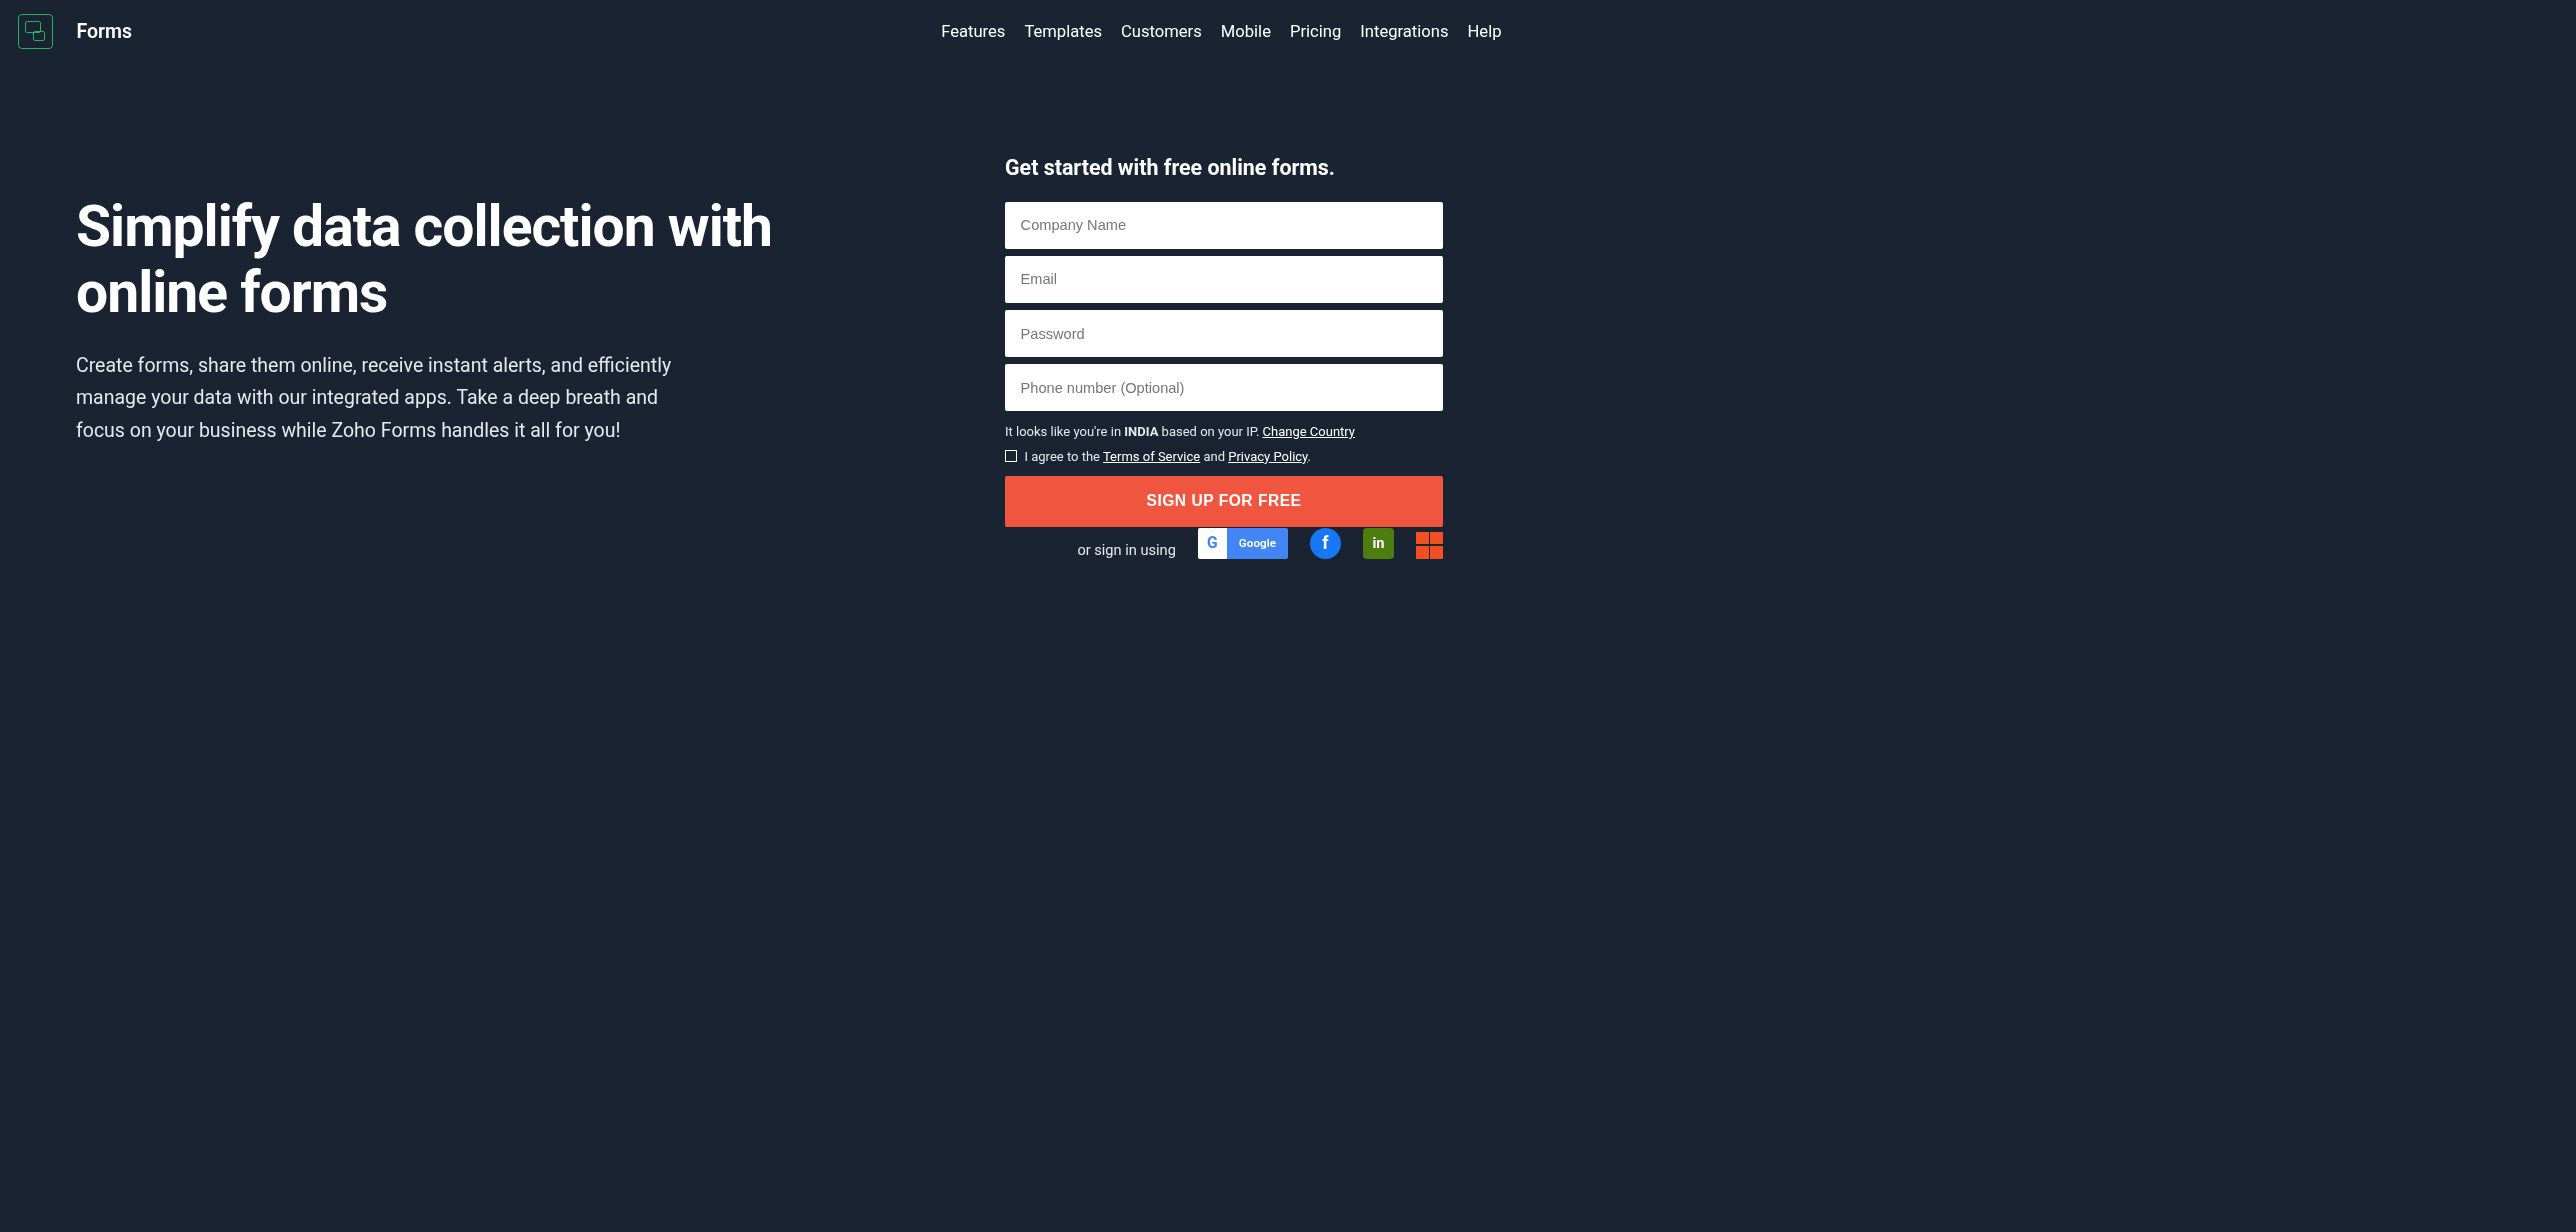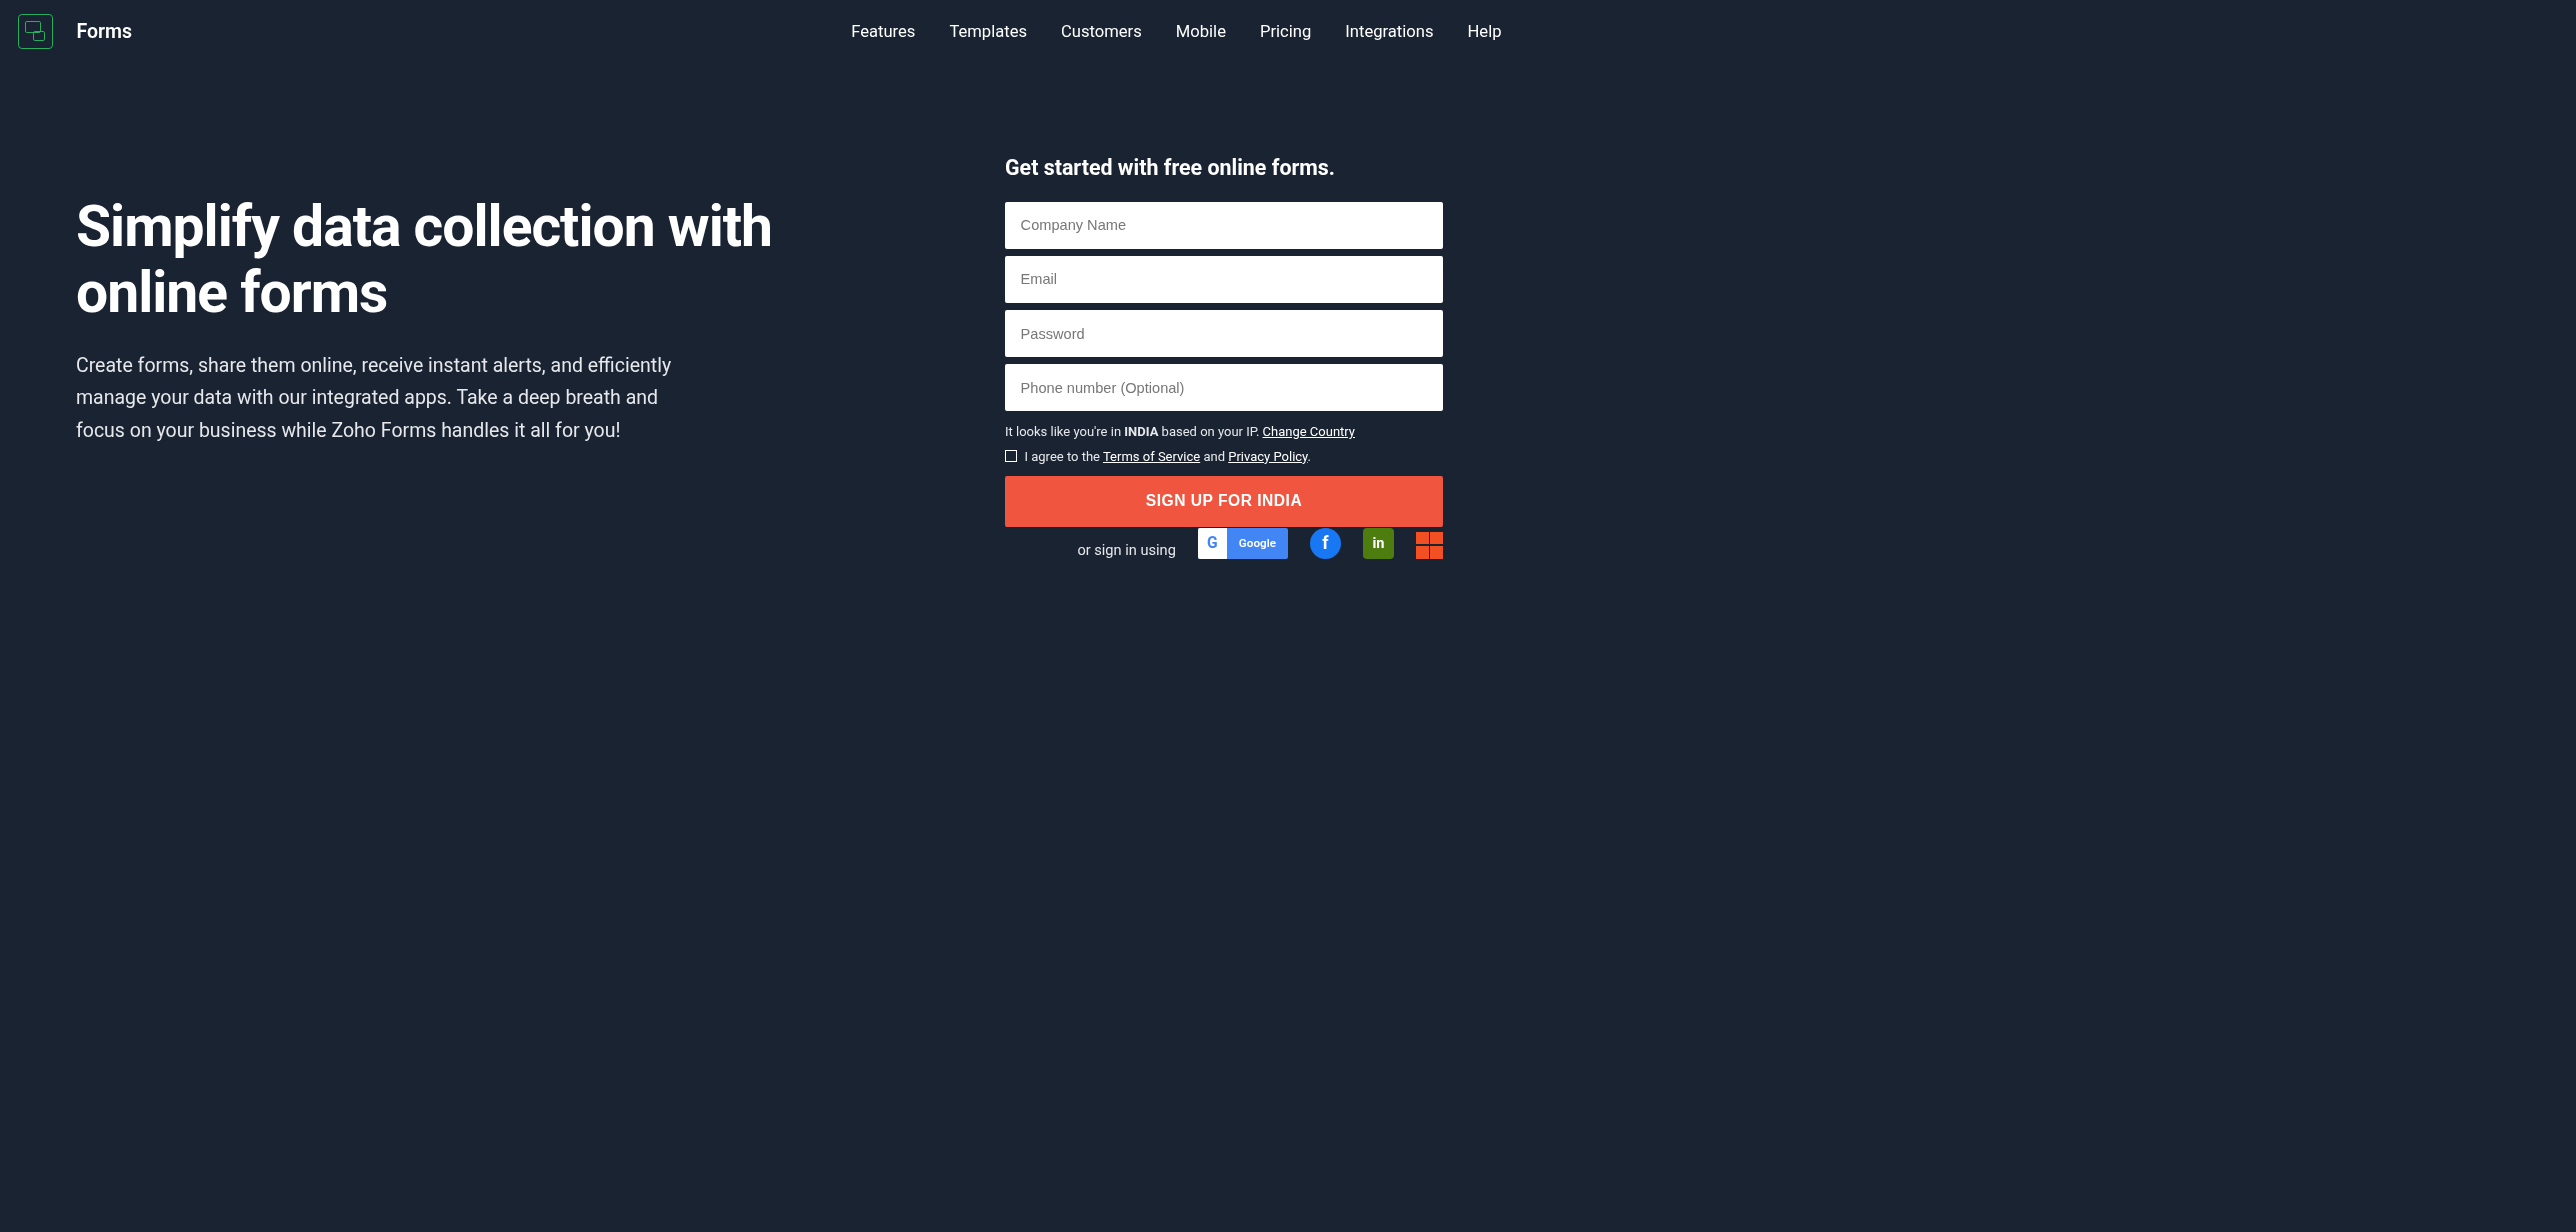--- a/index.html
+++ b/index.html
@@ -54,21 +54,21 @@
     height: 7.8px;
     border: 1.9px solid #27ae60;
     border-radius: 1.9px;
   }
   .logo-text {
     font-size: 19.5px;
     font-weight: 600;
   }
   .nav {
     display: flex;
-    gap: 34px;
+    gap: 19px;
   }
   .nav a {
     color: #fff;
     text-decoration: none;
     font-size: 16.6px;
     cursor: pointer;
   }
   .main {
     display: flex;
     padding: 93px 76px 0 76px;
@@ -244,21 +244,21 @@
       <span>It looks like you're in </span><span class="bold">INDIA</span><span> based on your IP. </span><a>Change Country</a>
     </div>
 
     <div class="agree-line">
       <div class="checkbox"></div>
       <span>
         <span>I agree to the </span><a>Terms of Service</a><span> and </span><a>Privacy Policy</a><span>.</span>
       </span>
     </div>
 
-    <button class="signup-btn">SIGN UP FOR INDIA</button>
+    <button class="signup-btn">SIGN UP FOR FREE</button>
 
     <div class="social-row">
       <span class="social-label">or sign in using</span>
       <div class="google-btn">
         <div class="g">
             <span>G</span>
           </div>
         <div class="glabel">Google</div>
       </div>
       <div class="soc-icon fb">

